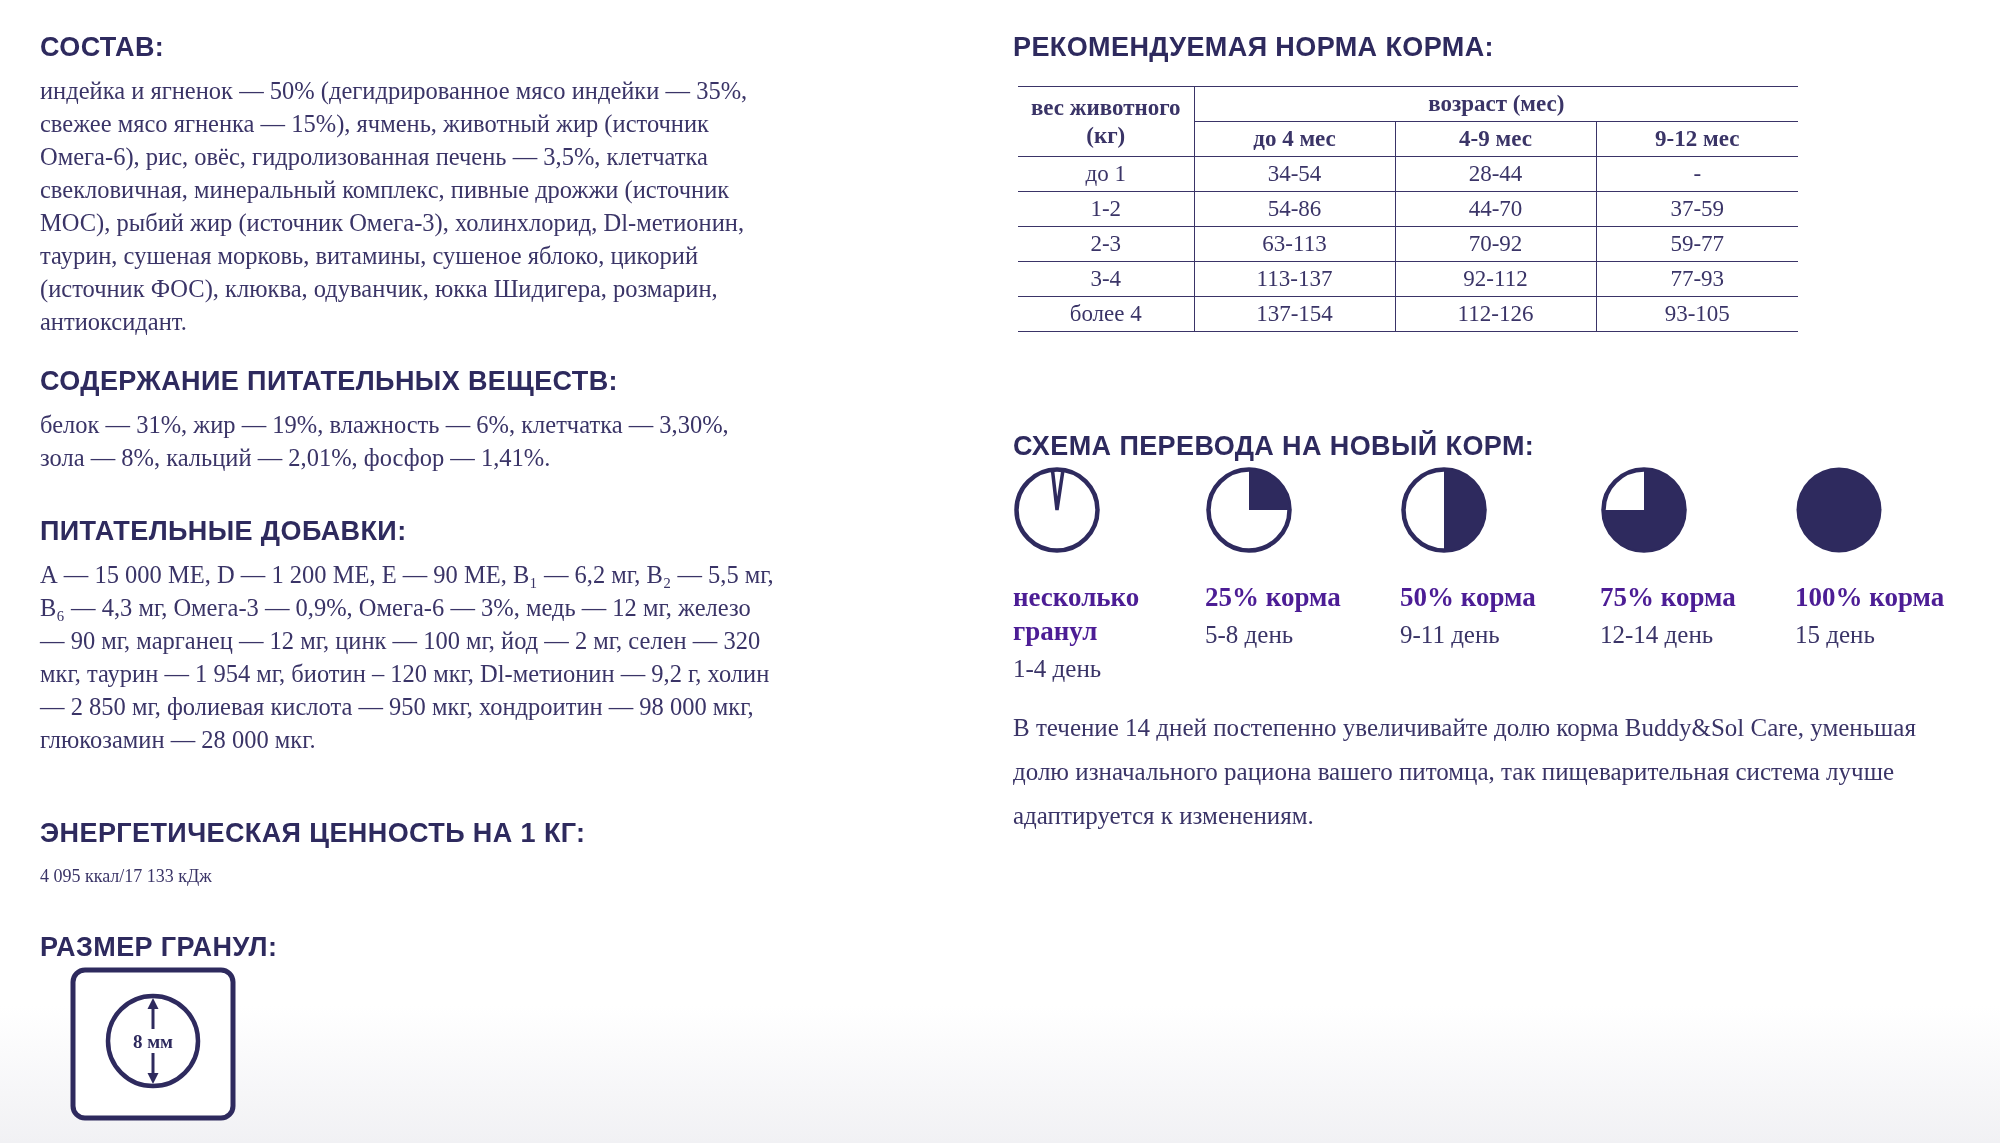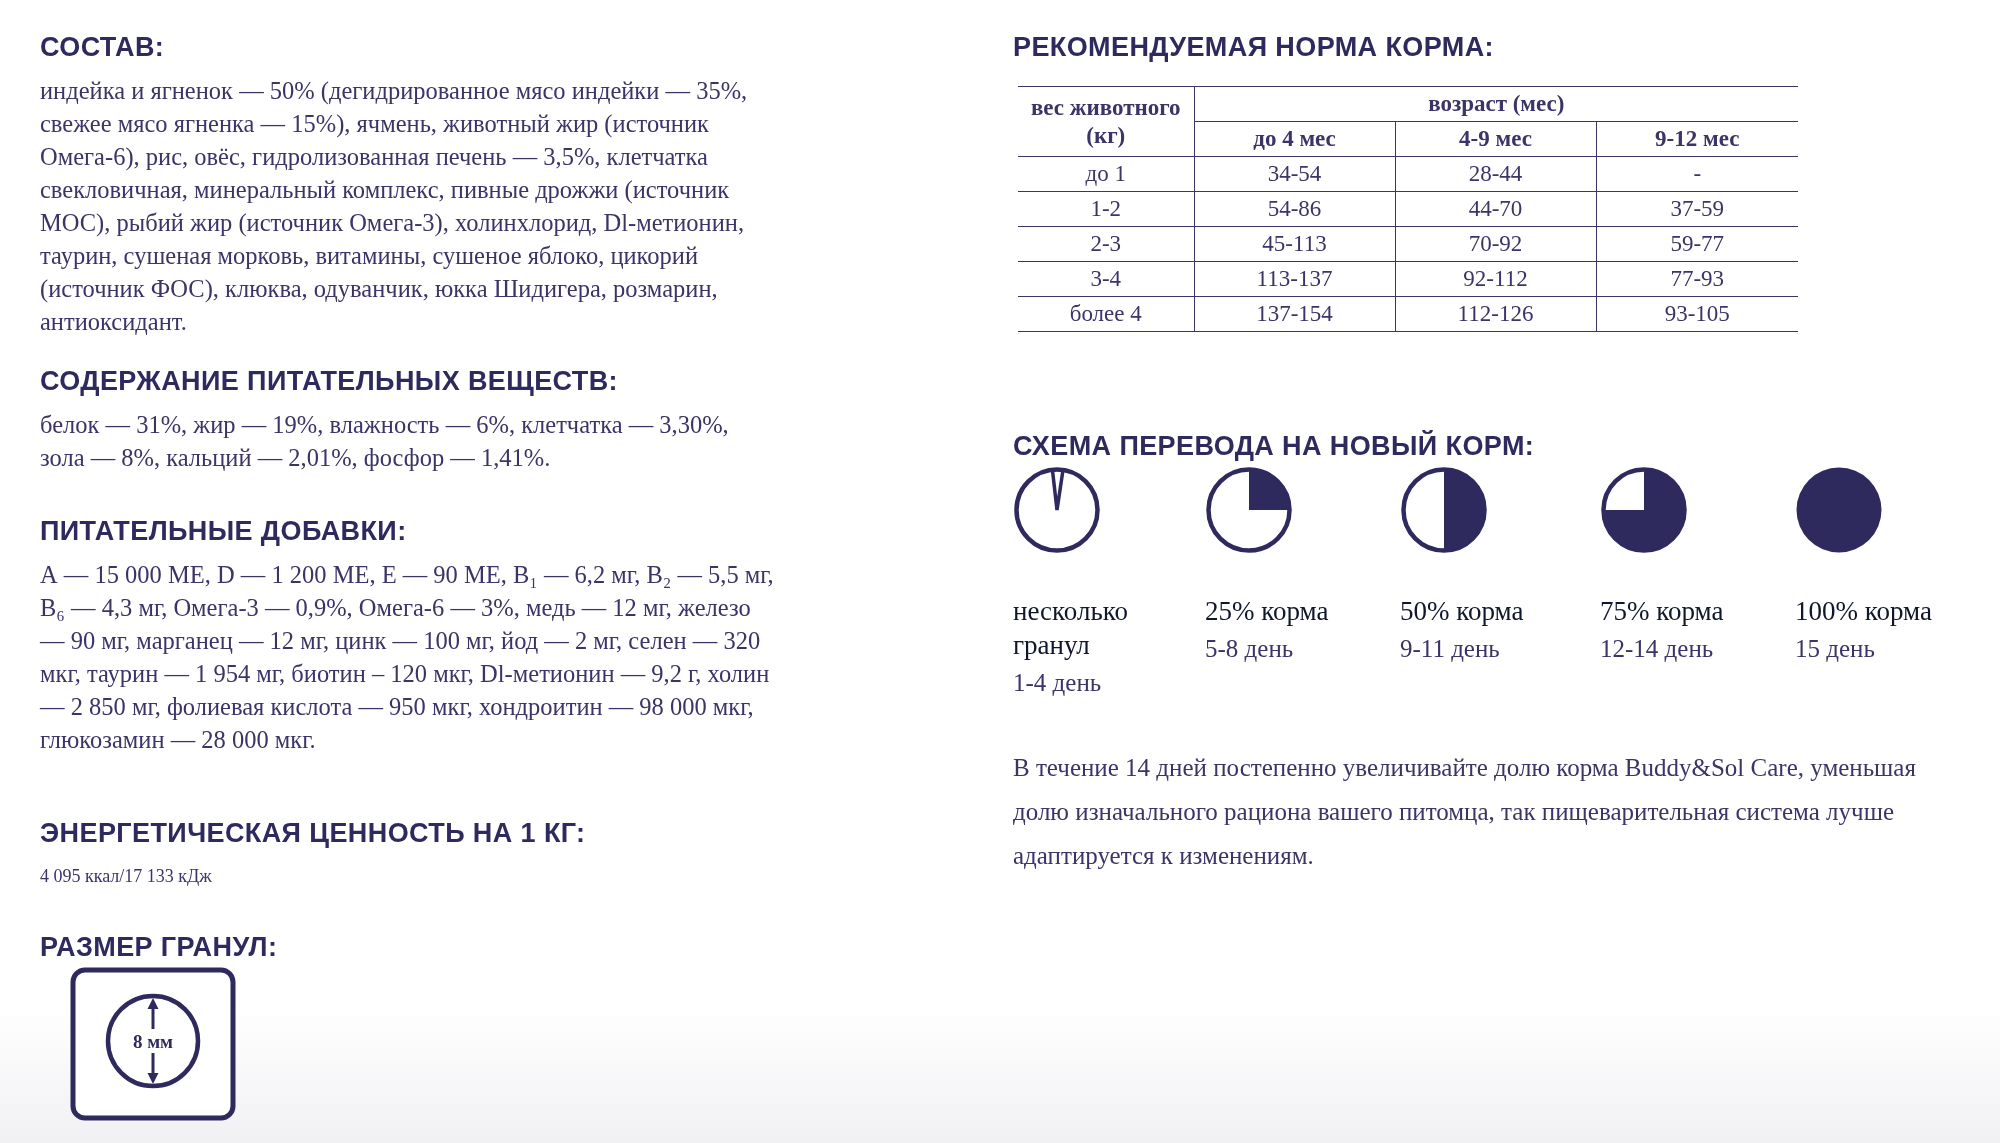--- a/index.html
+++ b/index.html
@@ -52,37 +52,36 @@
   th.age-span   { border-bottom: 1.6px solid #3a3467; height: 33px; }
   th.age-col    { height: 31px; }
   th.age-col + th.age-col { border-left: 1.6px solid #3a3467; }
   td.w { border-right: 1.6px solid #3a3467; height: 31px; }
   td.v + td.v { border-left: 1.6px solid #3a3467; }
 
   
   .step { position: absolute; top: 466px; width: 185px; }
   .step .pie { display: block; }
   .step-title {
-    margin-top: 40px;
-    font-weight: normal;
+    margin-top: 26px;
+    font-weight: bold;
     font-size: 27px;
     line-height: 34px;
-    color: #0f172a;
+    color: #4c1d95;
     max-width: 150px;
   }
   .step-days { margin-top: 7px; font-size: 25px; color: #3a3467; }
 
   .note {
     position: absolute;
     top: 706px; left: 0;
     width: 905px;
     font-size: 25px;
     line-height: 44px;
     color: #3a3467;
-    margin-top: 40px;
   }
 
   
   .granule-box { position: absolute; left: 30px; top: 967px; }
 </style>
 </head>
 <body>
 
 <div class="col left-col">
 
@@ -149,21 +148,21 @@
       <td class="v">-</td>
     </tr>
     <tr>
       <td class="w">1-2</td>
       <td class="v">54-86</td>
       <td class="v">44-70</td>
       <td class="v">37-59</td>
     </tr>
     <tr>
       <td class="w">2-3</td>
-      <td class="v">45-113</td>
+      <td class="v">63-113</td>
       <td class="v">70-92</td>
       <td class="v">59-77</td>
     </tr>
     <tr>
       <td class="w">3-4</td>
       <td class="v">113-137</td>
       <td class="v">92-112</td>
       <td class="v">77-93</td>
     </tr>
     <tr>

